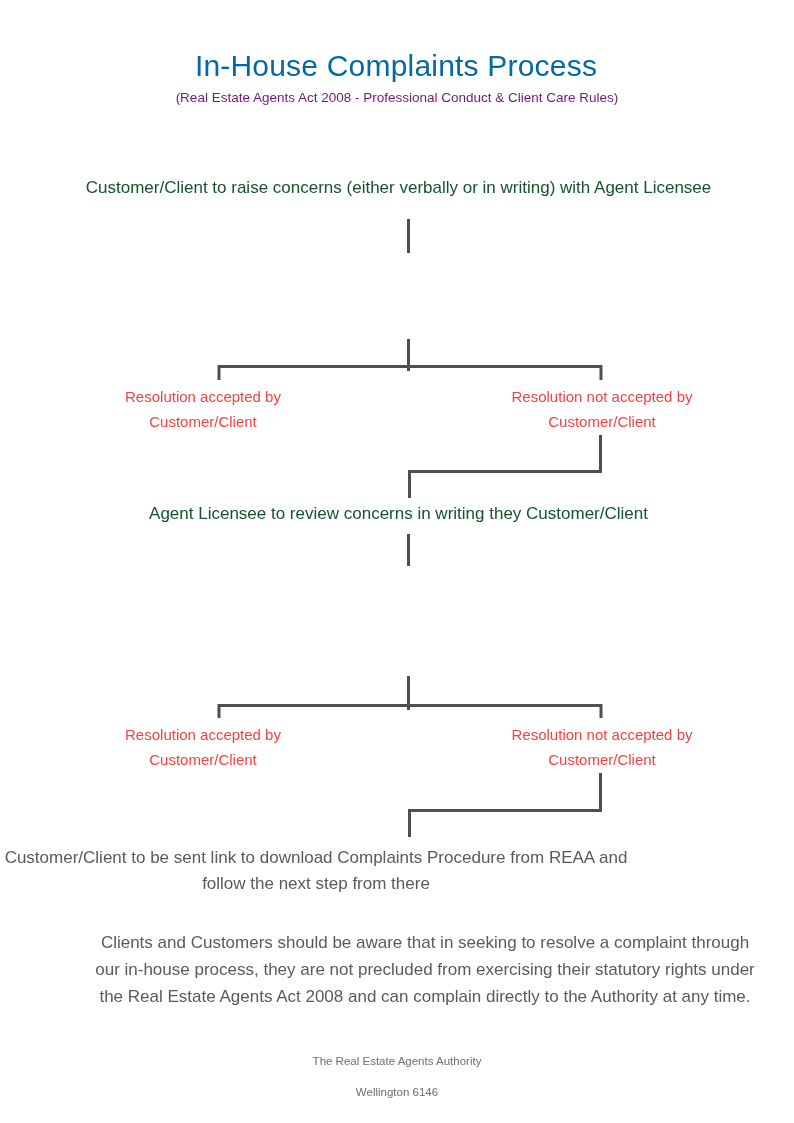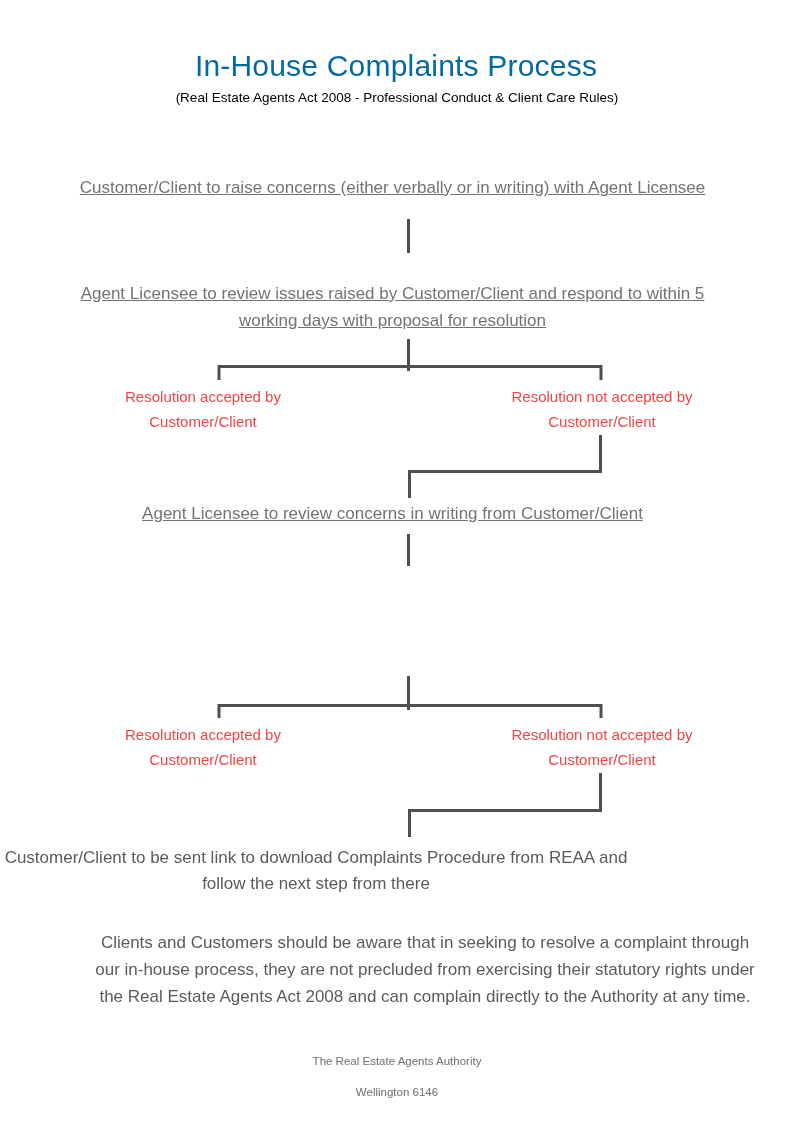--- a/index.html
+++ b/index.html
@@ -15,28 +15,27 @@
 
   .title {
     left: 0; width: 792px; top: 48px;
     font-size: 30px; line-height: 36px;
     color: #0369a1; font-weight: 400;
     letter-spacing: 0.2px;
   }
   .subtitle {
     left: 0; width: 794px; top: 89px;
     font-size: 13.5px; line-height: 18px;
-    color: #000000;
+    color: #701a75;
   }
 
   .flow-text {
-    left: 42px; width: 701px;
+    left: 48px; width: 701px;
     font-size: 17px; line-height: 27px;
-    color: #737373;
-    text-decoration: underline;
+    color: #14532d;
   }
   .branch-label {
     width: 300px;
     font-size: 15px; line-height: 25px;
     color: #ef4444;
   }
   .branch-left  { left: 53px; }
   .branch-right { left: 452px; }
 
   .step1 { top: 174px; }
@@ -82,29 +81,27 @@
     <path d="M408.5 676 L408.5 710" stroke="#4f4f4f"></path>
     <path d="M219 718 L219 705.5 L601 705.5 L601 718" stroke="#4f4f4f"></path>
     <path d="M600.5 773 L600.5 810.5 L409.5 810.5 L409.5 837" stroke="#4f4f4f"></path>
   </svg>
 
   <div class="abs title">In-House Complaints Process</div>
   <div class="abs subtitle">(Real Estate Agents Act 2008 - Professional Conduct &amp; Client Care Rules)</div>
 
   <div class="abs flow-text step1">Customer/Client to raise concerns (either verbally or in writing) with Agent Licensee</div>
 
-  <div class="abs flow-text step2">Agent Licensee to review issues raised by Customer/Client and respond to within 5
-working days with proposal for resolution</div>
 
   <div class="abs branch-label branch-left branch1">Resolution accepted by
 Customer/Client</div>
   <div class="abs branch-label branch-right branch1">Resolution not accepted by
 Customer/Client</div>
 
-  <div class="abs flow-text step3">Agent Licensee to review concerns in writing from Customer/Client</div>
+  <div class="abs flow-text step3">Agent Licensee to review concerns in writing they Customer/Client</div>
 
 
   <div class="abs branch-label branch-left branch2">Resolution accepted by
 Customer/Client</div>
   <div class="abs branch-label branch-right branch2">Resolution not accepted by
 Customer/Client</div>
 
   <div class="abs light-text step5">Customer/Client to be sent link to download Complaints Procedure from REAA and
 follow the next step from there</div>
 

